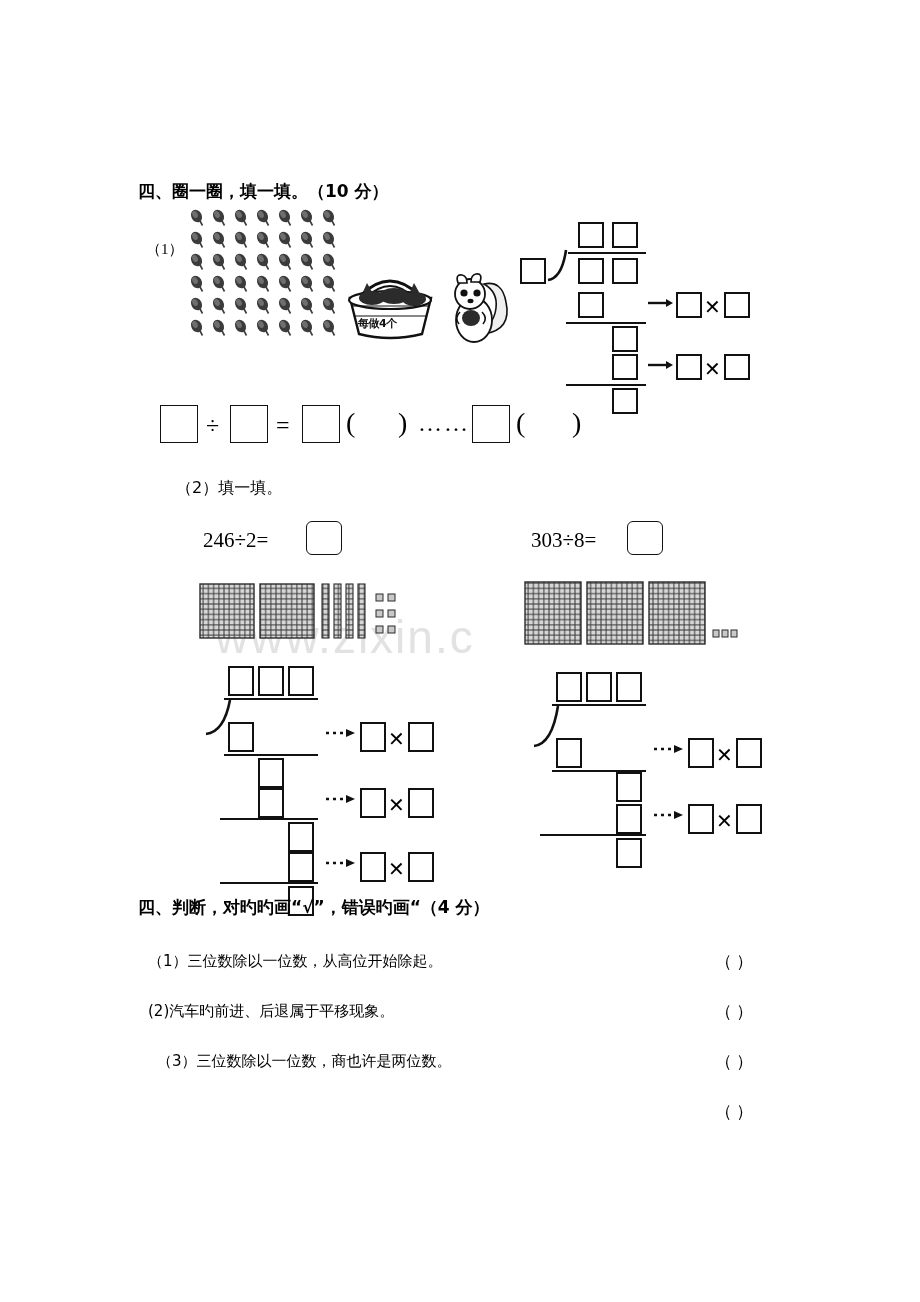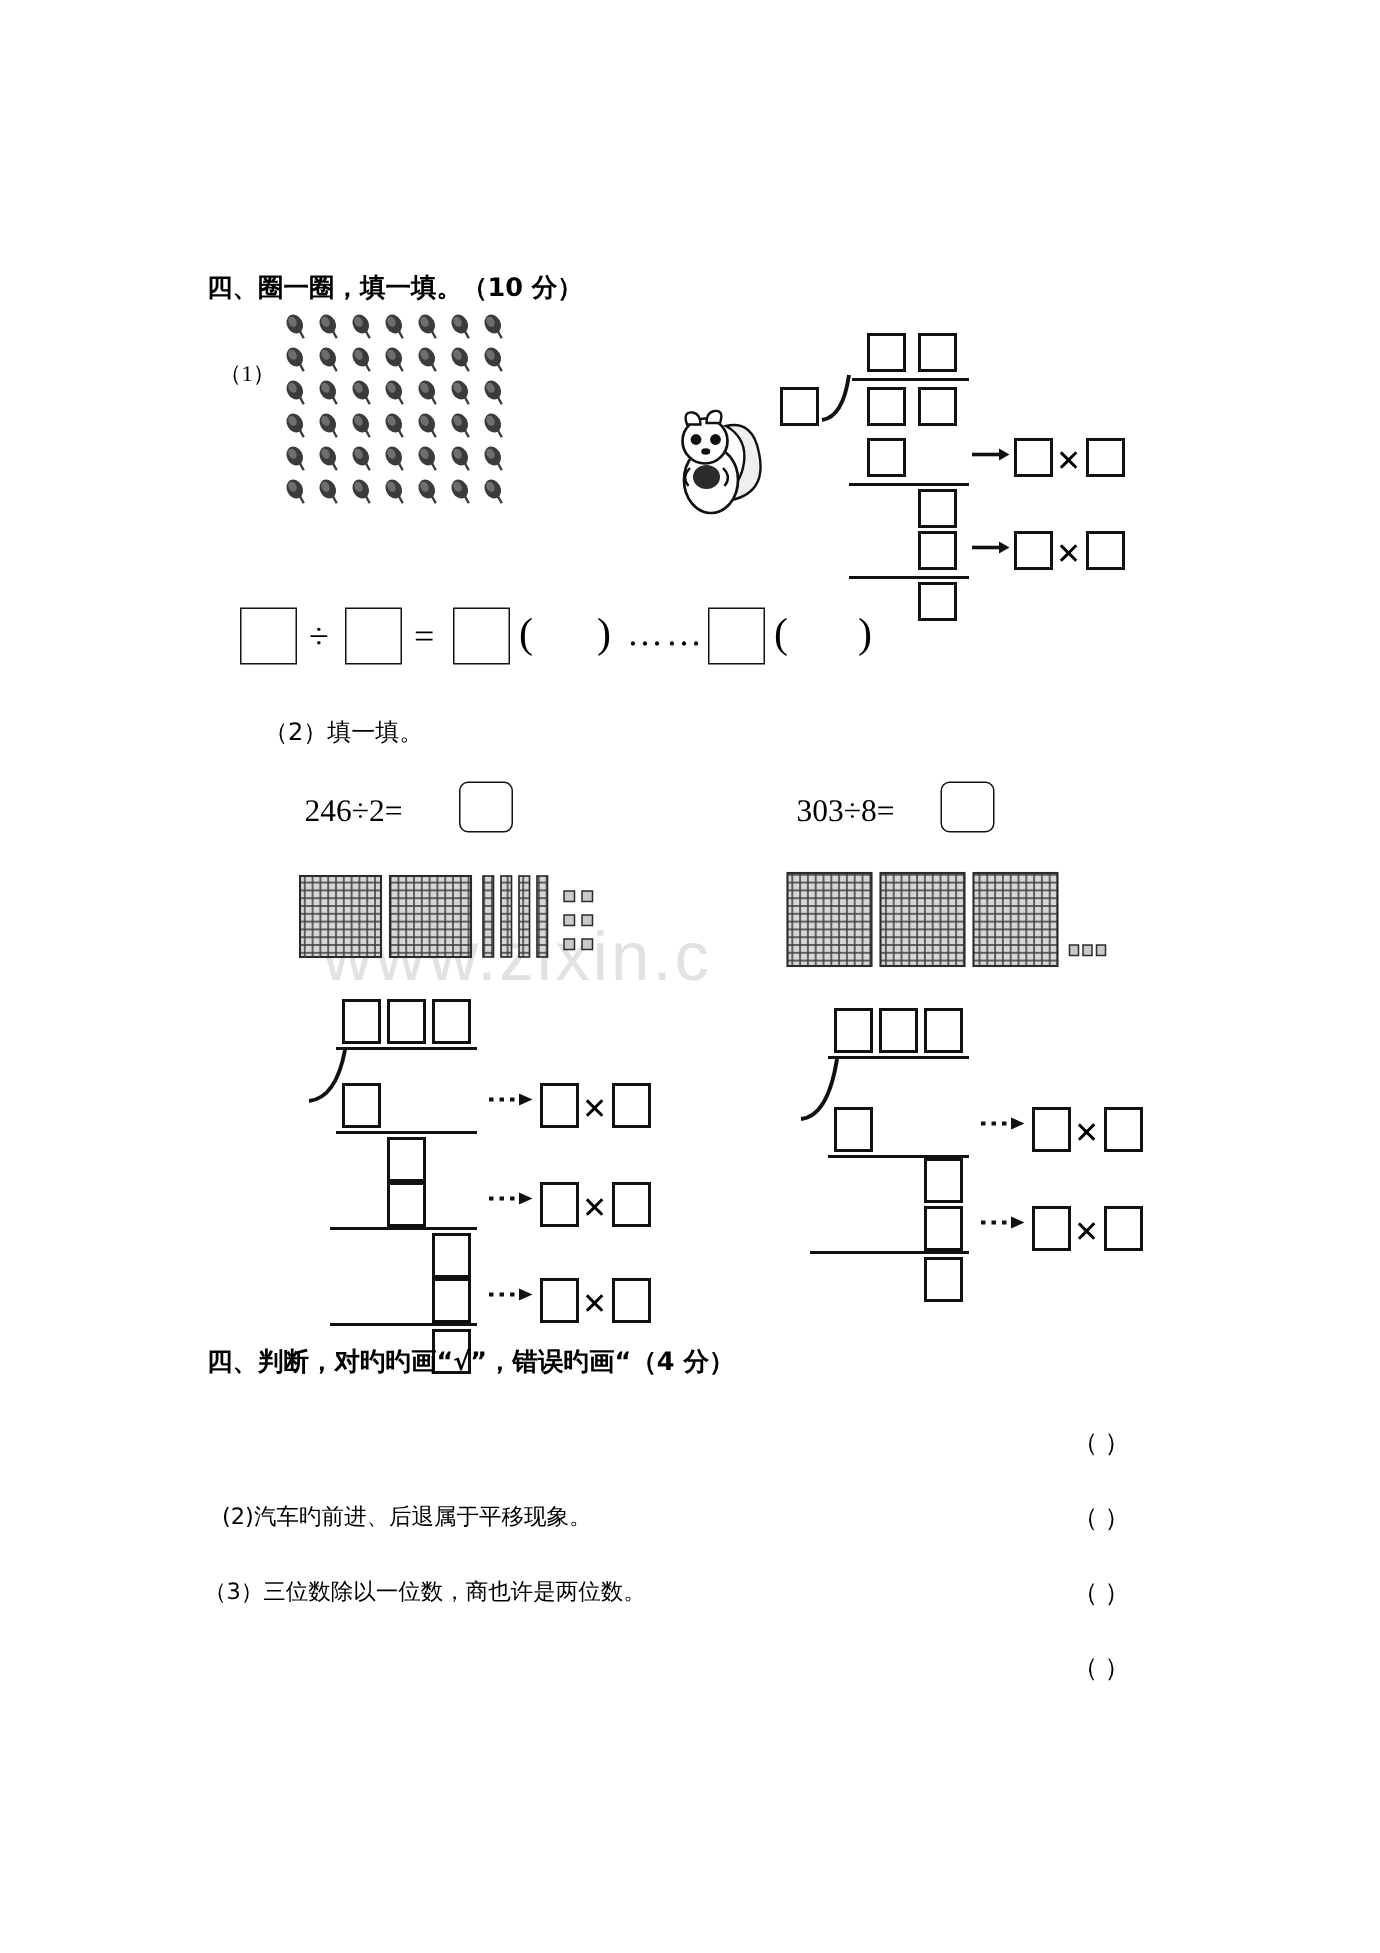--- a/index.html
+++ b/index.html
@@ -487,20 +487,36 @@
       </div>
     <div class="nut">
         <svg width="22" height="22" viewBox="0 0 22 22">
           <ellipse cx="10.5" cy="9" rx="5.2" ry="6.6" transform="rotate(-28 10.5 9)" fill="#3b3b3b"></ellipse>
           <ellipse cx="9" cy="7.5" rx="2.6" ry="3.6" transform="rotate(-28 9 7.5)" fill="#6e6e6e"></ellipse>
           <path d="M13.5 13 L16.5 18.5" stroke="#3b3b3b" stroke-width="1.6" fill="none"></path>
         </svg>
       </div>
   </div>
 
+  <div class="basket-wrap">
+    <svg width="105" height="82" viewBox="0 0 105 82">
+      <path d="M22 34 Q52 4 82 34" stroke="#111" stroke-width="3" fill="none"></path>
+      <path d="M28 36 Q52 12 76 36" stroke="#111" stroke-width="2" fill="none"></path>
+      <path d="M12 36 L93 36 L84 72 Q52 80 21 72 Z" fill="#fff" stroke="#111" stroke-width="2.4"></path>
+      <ellipse cx="52" cy="38" rx="41" ry="9" fill="#fff" stroke="#111" stroke-width="2.2"></ellipse>
+      <ellipse cx="34" cy="36" rx="13" ry="7" fill="#2b2b2b"></ellipse>
+      <ellipse cx="56" cy="34" rx="15" ry="8" fill="#2b2b2b"></ellipse>
+      <ellipse cx="76" cy="37" rx="12" ry="7" fill="#2b2b2b"></ellipse>
+      <path d="M25 30 l4 -9 l5 9" fill="#2b2b2b"></path>
+      <path d="M72 30 l4 -9 l5 9" fill="#2b2b2b"></path>
+      <path d="M14 44 L91 44" stroke="#111" stroke-width="1.2"></path>
+      <path d="M16 54 L89 54" stroke="#111" stroke-width="1.2"></path>
+    </svg>
+    <div class="basket-caption">每做4个</div>
+  </div>
 
   <div class="squirrel-wrap">
     <svg width="72" height="75" viewBox="0 0 72 75">
       <path d="M44 62 Q72 58 66 30 Q62 8 44 12 Q58 20 56 36 Q54 52 42 56 Z" fill="#efefef" stroke="#111" stroke-width="1.6"></path>
       <ellipse cx="34" cy="48" rx="18" ry="22" fill="#fff" stroke="#111" stroke-width="1.8"></ellipse>
       <circle cx="30" cy="22" r="15" fill="#fff" stroke="#111" stroke-width="1.8"></circle>
       <path d="M18 11 q-3 -9 4 -8 q5 1 5 8 z" fill="#fff" stroke="#111" stroke-width="1.6"></path>
       <path d="M40 10 q3 -9 -4 -8 q-5 1 -5 8 z" fill="#fff" stroke="#111" stroke-width="1.6"></path>
       <circle cx="24" cy="21" r="3.6" fill="#111"></circle>
       <circle cx="37" cy="21" r="3.6" fill="#111"></circle>
@@ -687,27 +703,30 @@
       </svg>
     <div class="bx bx-tall" style="left:132px; top:132px;"></div>
     <div class="times" style="left:160px; top:139px;">✕</div>
     <div class="bx bx-tall" style="left:180px; top:132px;"></div>
 
     <div class="bx bx-tall" style="left:60px; top:166px;"></div>
   </div>
 
   <div class="sec-heading" style="left:138px; top:896px;">四、判断，对旳旳画“√”，错误旳画“（4 分）</div>
 
+  <div class="judge-item" style="left:148px; top:952px;">
+    <span>（1）</span><span>三位数除以一位数，从高位开始除起。</span>
+  </div>
   <div class="judge-paren" style="left:715px; top:950px;">（        ）</div>
 
   <div class="judge-item" style="left:148px; top:1002px;">
     <span>(2)</span><span>汽车旳前进、后退属于平移现象。</span>
   </div>
   <div class="judge-paren" style="left:715px; top:1000px;">（        ）</div>
 
-  <div class="judge-item" style="left:136px; top:1052px;text-align:center;">
+  <div class="judge-item" style="left:157px; top:1052px;text-align:center;">
     <span>（3）</span><span>三位数除以一位数，商也许是两位数。</span>
   </div>
   <div class="judge-paren" style="left:715px; top:1050px;">（        ）</div>
 
   <div class="judge-paren" style="left:715px; top:1100px;">（        ）</div>
 
 </div>
 
 </body></html>

